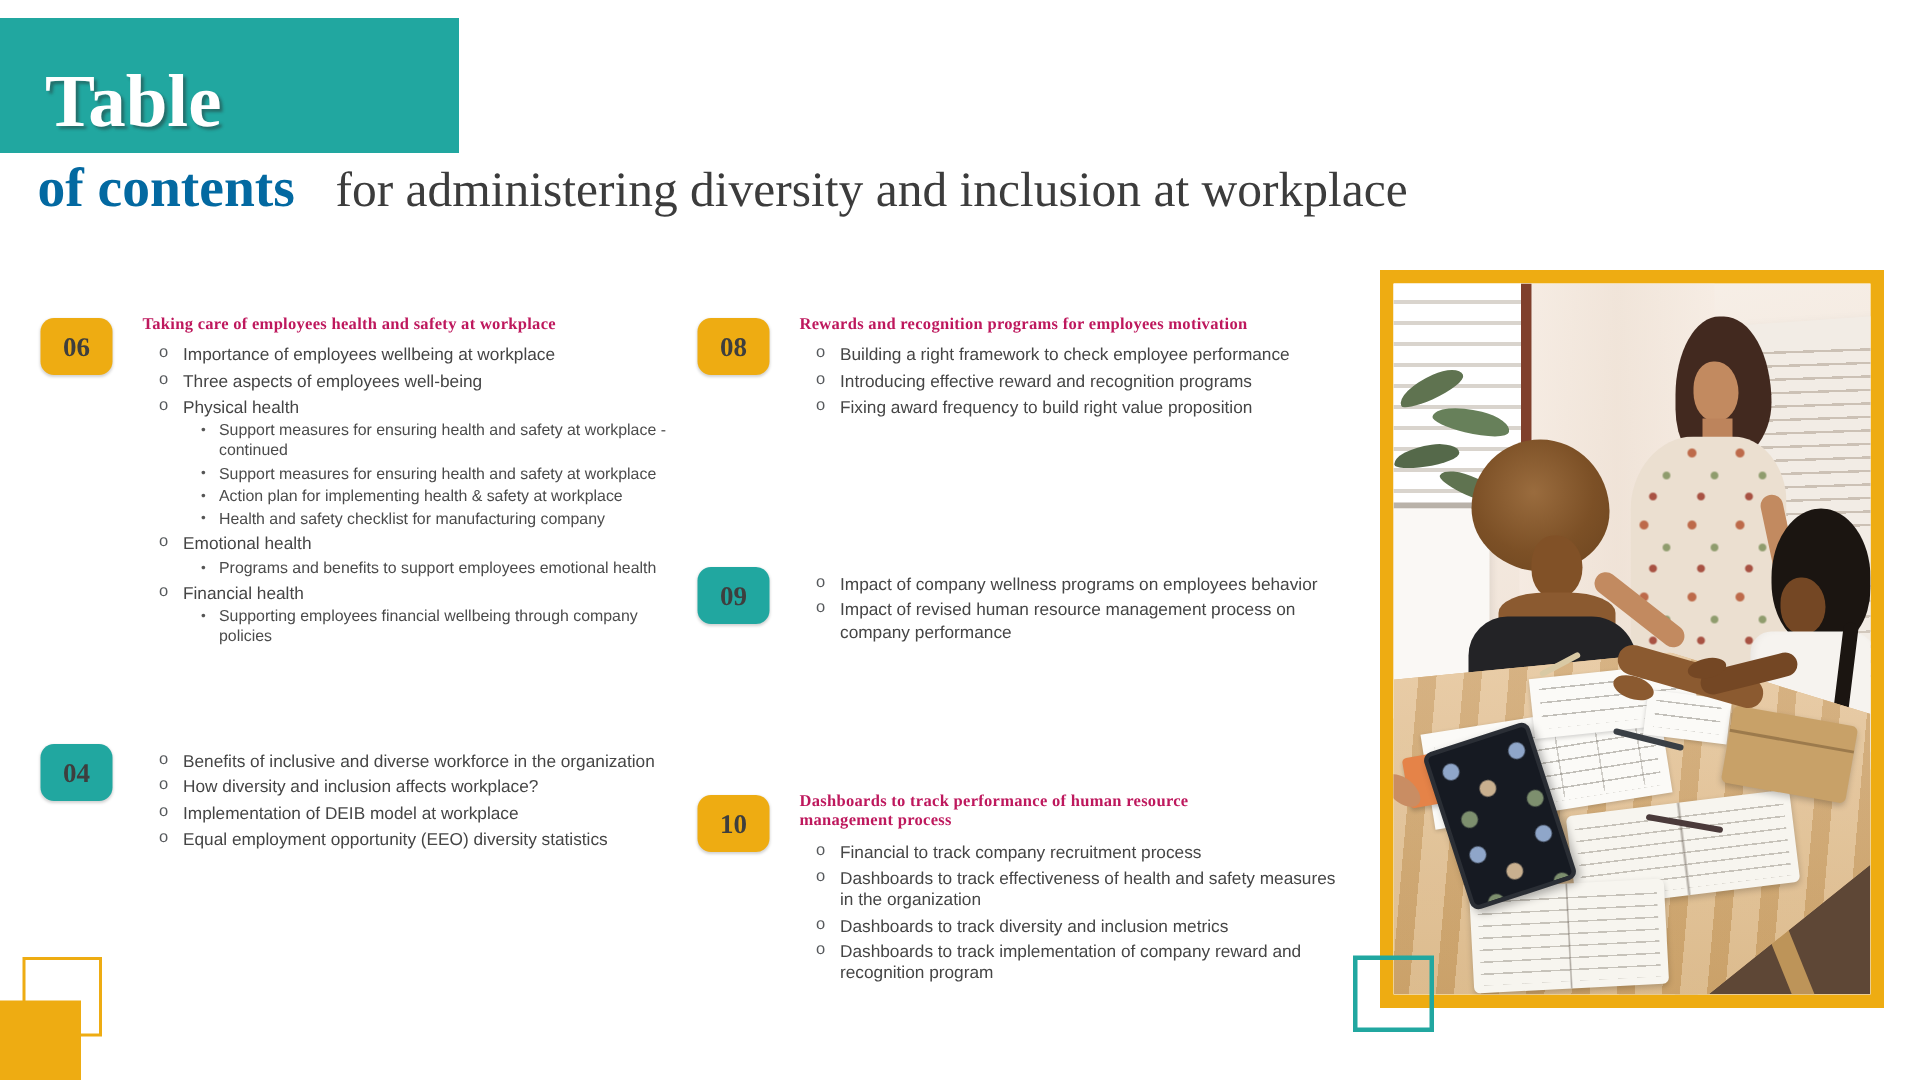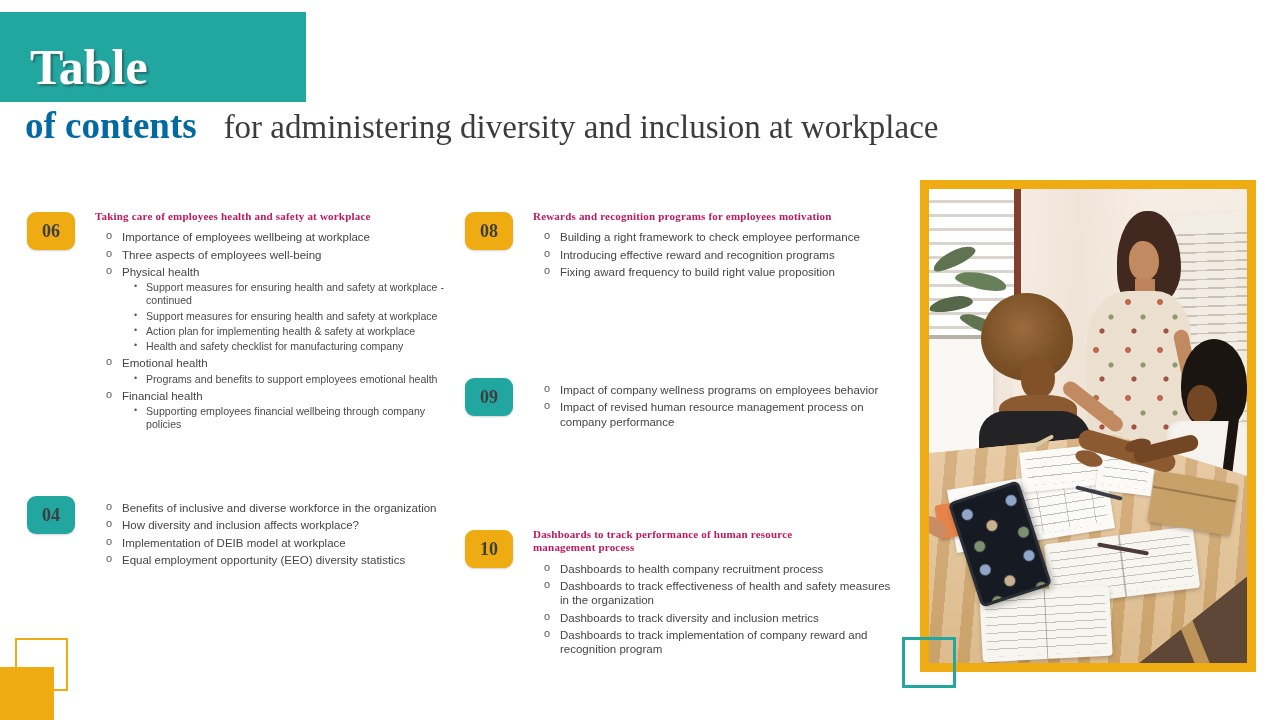--- a/index.html
+++ b/index.html
@@ -218,21 +218,21 @@
           <li>Impact of revised human resource management process on company performance</li>
         </ul>
     </div>
   </section>
 
   <section class="sec s10">
     <div class="badge gold">10</div>
     <div class="sec-body">
       <h3 class="sec-title">Dashboards to track performance of human resource management process</h3>
       <ul class="lv1">
-          <li>Dashboards to health company recruitment process</li>
+          <li>Financial to track company recruitment process</li>
           <li>Dashboards to track effectiveness of health and safety measures in the organization</li>
           <li>Dashboards to track diversity and inclusion metrics</li>
           <li>Dashboards to track implementation of company reward and recognition program</li>
         </ul>
     </div>
   </section>
 
   <figure class="photo" aria-label="Three women collaborating over documents at a wooden table">
     <div class="scene">
       <div class="wall"></div>

